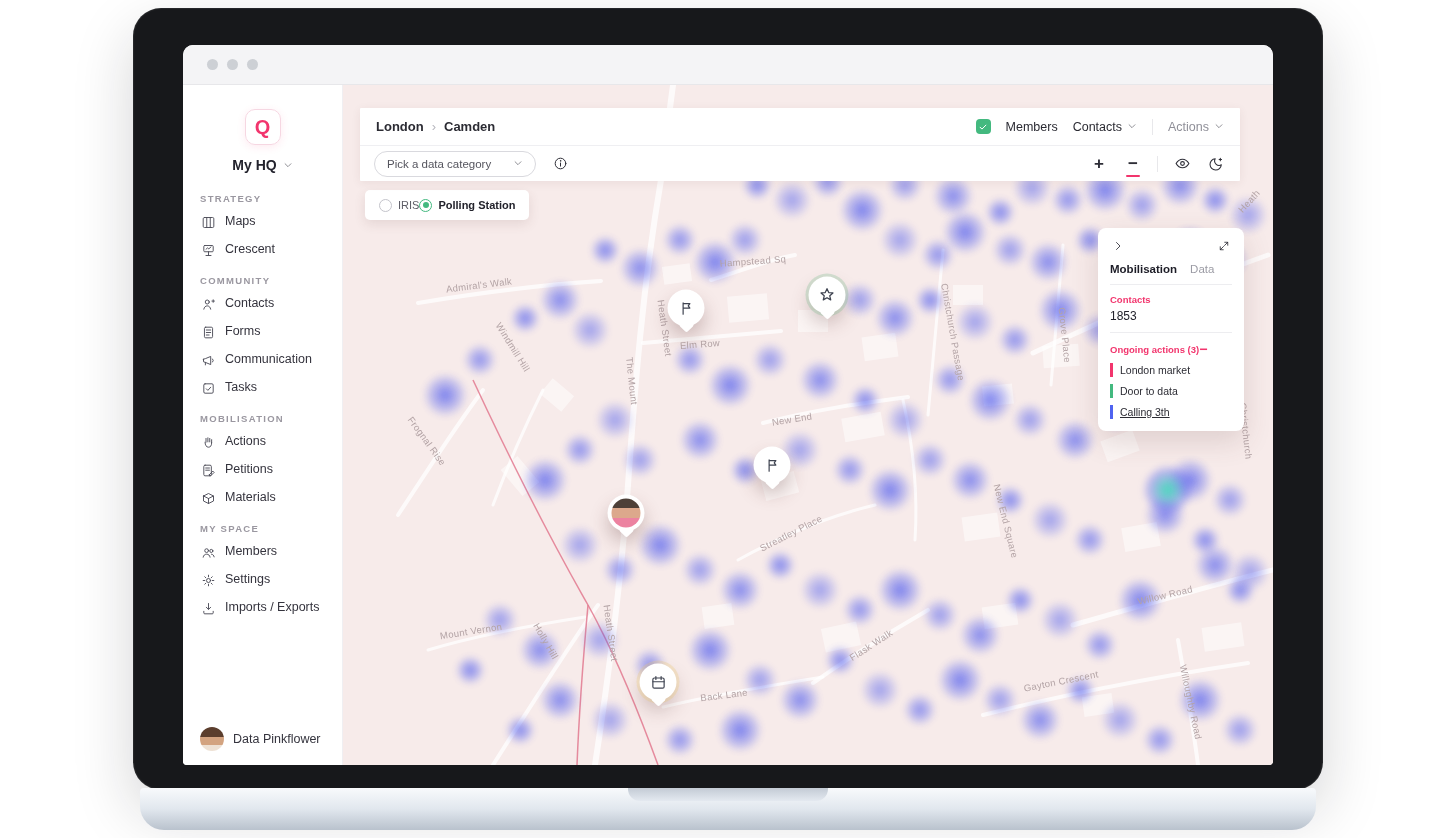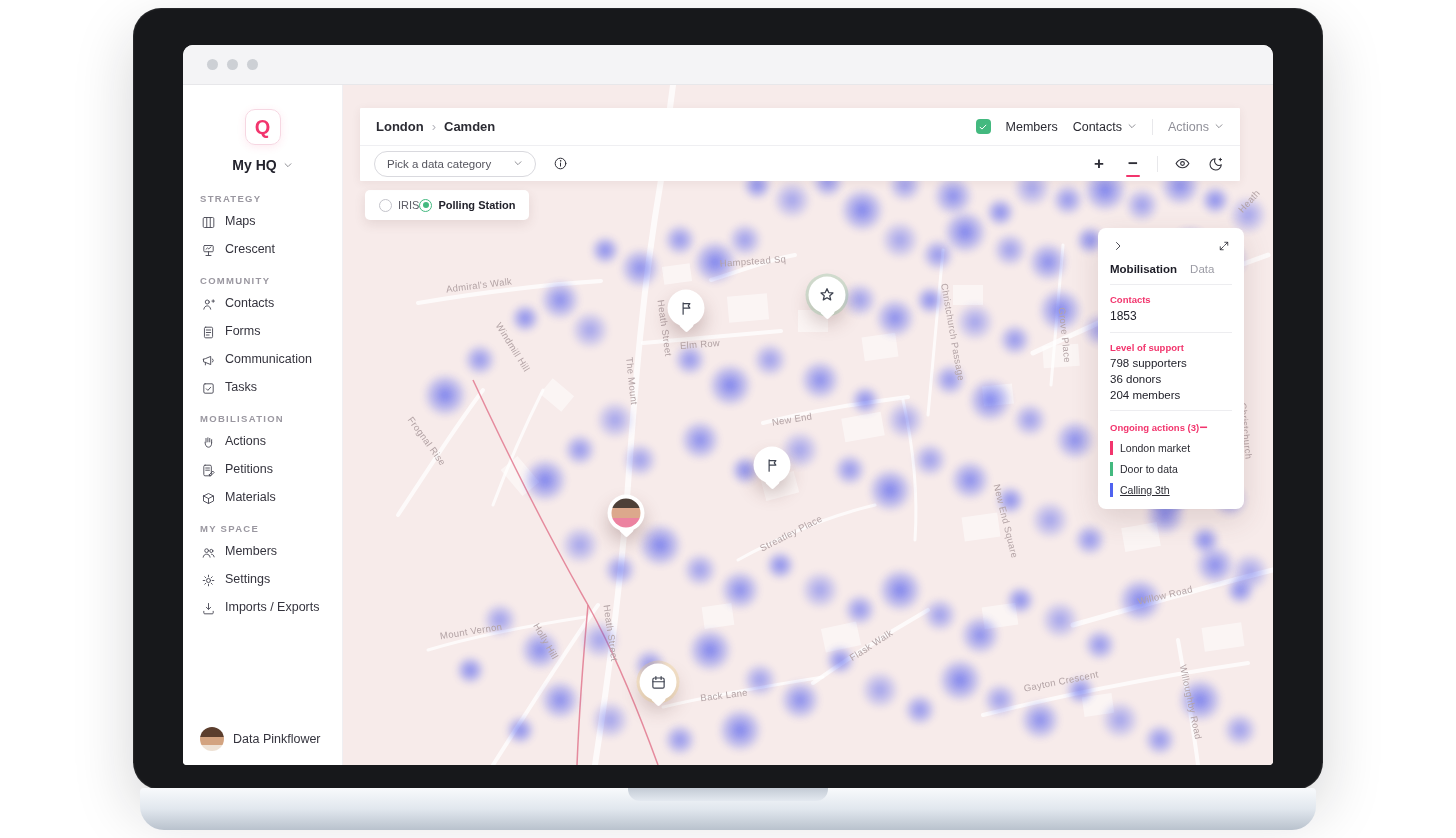--- a/index.html
+++ b/index.html
@@ -591,26 +591,20 @@
               </span>
             </div>
             <div class="tabs">
               <span class="tab on">Mobilisation</span>
               <span class="tab">Data</span>
             </div>
             <div class="psec">
               <div class="plabel">Contacts</div>
               <div class="pvalue">1853</div>
             </div>
-            <div class="psec">
-              <div class="plabel">Level of support</div>
-              <div class="sline">798 supporters</div>
-              <div class="sline">36 donors</div>
-              <div class="sline">204 members</div>
-            </div>
             <div>
               <div class="ohead">
                 <span class="plabel" style="margin-top:0">Ongoing actions (3)</span>
                 <span class="minus-btn">−</span>
               </div>
               <div class="oitem" style="border-left-color: rgb(242, 53, 109);">London market</div>
               <div class="oitem" style="border-left-color: rgb(67, 185, 127);">Door to data</div>
               <div class="oitem" style="border-left-color: rgb(79, 99, 240); text-decoration: underline;">Calling 3th</div>
             </div>
           </div>

